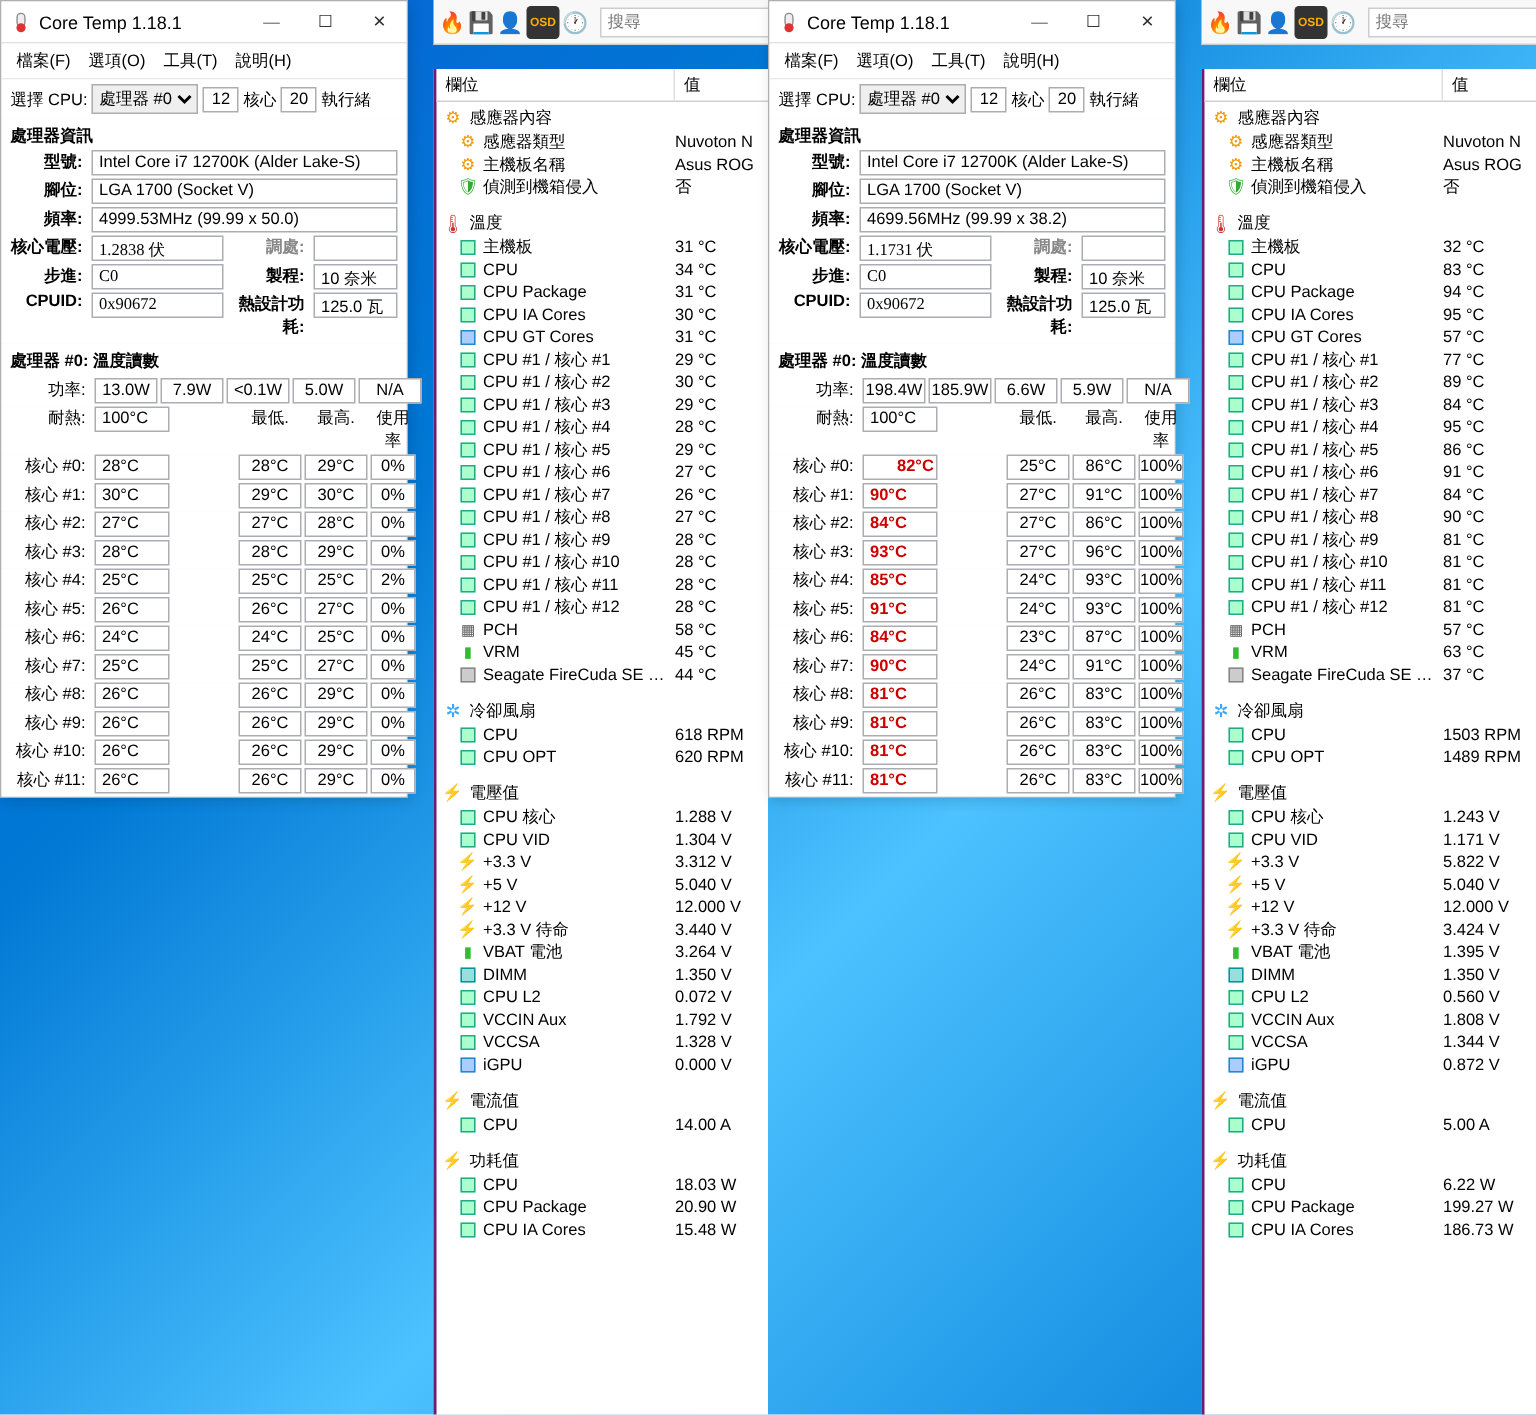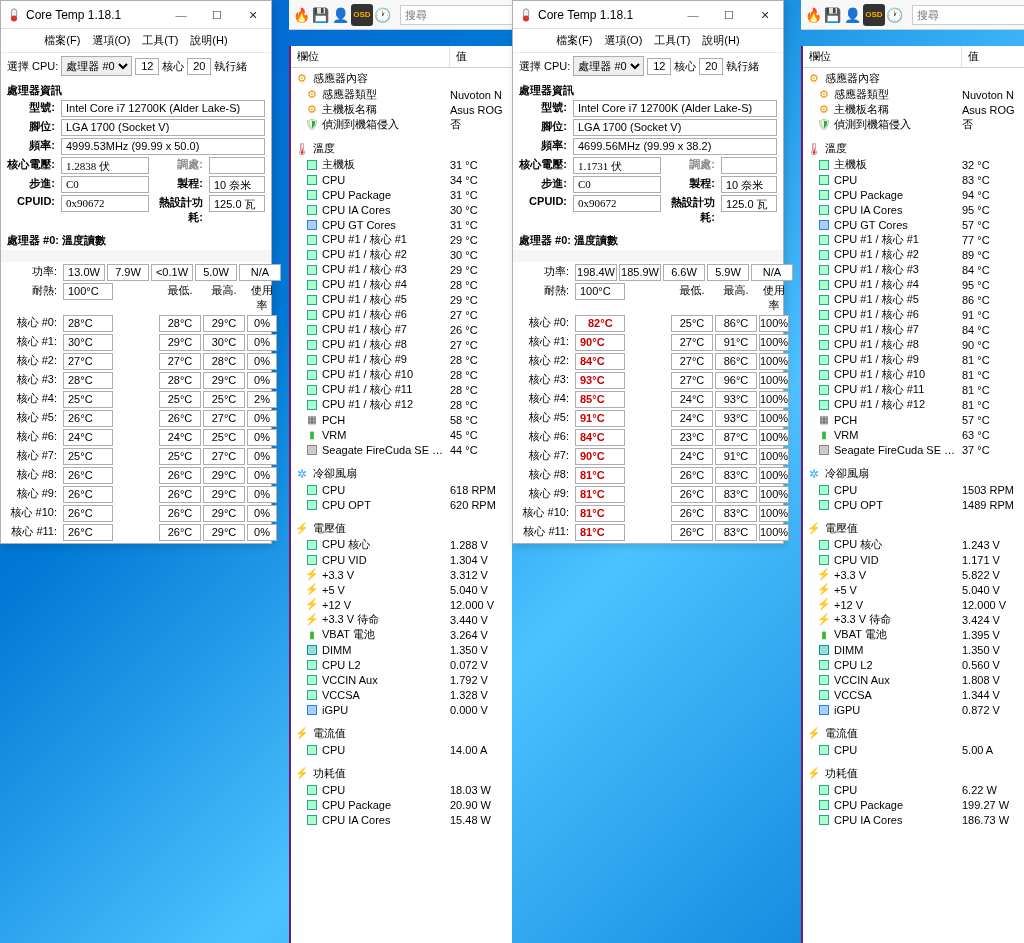--- a/index.html
+++ b/index.html
@@ -25,33 +25,33 @@
 .titlebar {
   display: flex; align-items: center;
   height: 28px;
   background: #fff;
   padding-left: 6px;
   border-bottom: 1px solid #e0e0e0;
 }
 .tb-icon { width: 14px; height: 14px; margin-right: 5px; }
 .tb-title { flex: 1; font-size: 12px; }
 .tb-btn { width: 36px; height: 26px; text-align: center; line-height: 26px; cursor: pointer; font-family: "Segoe UI Symbol"; font-size: 11px; color: #333; }
-.menubar { display: flex; padding: 2px 4px; background: #fff; border-bottom: 1px solid #e8e8e8; justify-content: center; }
+.menubar { display: flex; padding: 2px 4px; background: #fff; border-bottom: 1px solid #e8e8e8; }
 .menu-item { padding: 2px 6px; cursor: pointer; }
 .sel-row { display: flex; align-items: center; padding: 3px 6px; background: #fff; gap: 3px; }
 .sel-row select { font-size: 11px; height: 20px; border: 1px solid #abadb3; }
 .sel-row input[type=text] { width: 24px; font-size: 11px; text-align: center; border: 1px solid #abadb3; height: 17px; }
 .group-title { font-weight: bold; padding: 4px 6px 2px; background: #fff; }
 .info-grid { display: grid; grid-template-columns: 52px 1fr 56px 56px; background: #fff; padding: 0 6px 4px; row-gap: 2px; column-gap: 2px; }
 .info-grid .lbl { text-align: right; padding-right: 4px; font-weight: bold; }
 .info-grid .val { border: 1px solid #abadb3; background: #fff; padding: 1px 4px; height: 17px; overflow: hidden; white-space: nowrap; }
 .info-grid .val.wide { grid-column: 2 / span 3; }
 .info-grid .val.two { grid-column: 2 / span 1; font-family: Liberation Serif, serif; }
 .info-grid .disabled { color: #888; }
-.power-header { display: grid; grid-template-columns: 54px 42px 42px 42px 42px 42px; gap: 2px; padding: 2px 6px; background: #fff; margin-top: 12px; }
+.power-header { display: grid; grid-template-columns: 54px 42px 42px 42px 42px 42px; gap: 2px; padding: 2px 6px; background: #fff; }
 .power-header div, .core-row div { text-align: center; }
 .power-header .lbl, .core-row .lbl { text-align: right; padding-right: 4px; }
 .power-header .val, .core-row .val { border: 1px solid #abadb3; background: #fff; height: 17px; line-height: 15px; }
 .core-row { display: grid; grid-template-columns: 54px 50px 42px 42px 42px 30px; gap: 2px; padding: 0 6px 2px; background: #fff; }
 .core-row.head .val { border: none; background: transparent; }
 .core-row .hot { color: #c00; font-weight: bold; }
 .hw-panel {
   position: absolute;
   top: 46px; right: 0;
   width: 223px;
@@ -986,21 +986,21 @@
         <div class="core-row head">
           <div class="lbl">耐熱:</div>
           <div class="val" style="border:1px solid #abadb3;text-align:left;padding-left:4px">100°C</div>
           <div></div>
           <div>最低.</div>
           <div>最高.</div>
           <div>使用率</div>
         </div>
         <div class="core-row">
           <div class="lbl">核心 #0:</div>
-          <div class="val hot" style="text-align:left;padding-left:12px">82°C</div>
+          <div class="val hot" style="text-align:left;padding-left:22px">82°C</div>
           <div></div>
           <div class="val">25°C</div>
           <div class="val">86°C</div>
           <div class="val">100%</div>
         </div>
         <div class="core-row">
           <div class="lbl">核心 #1:</div>
           <div class="val hot" style="text-align:left;padding-left:4px">90°C</div>
           <div></div>
           <div class="val">27°C</div>

